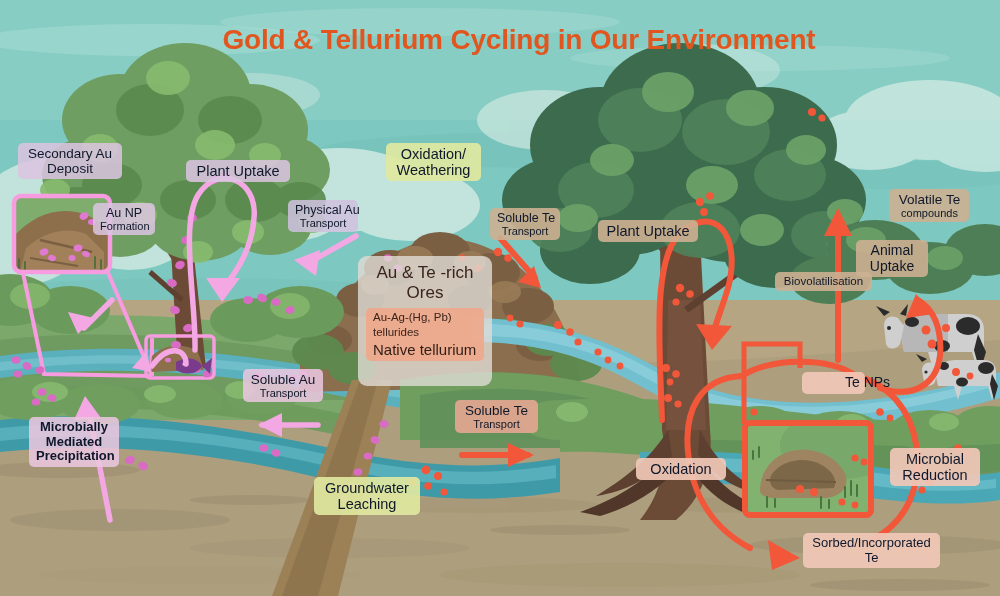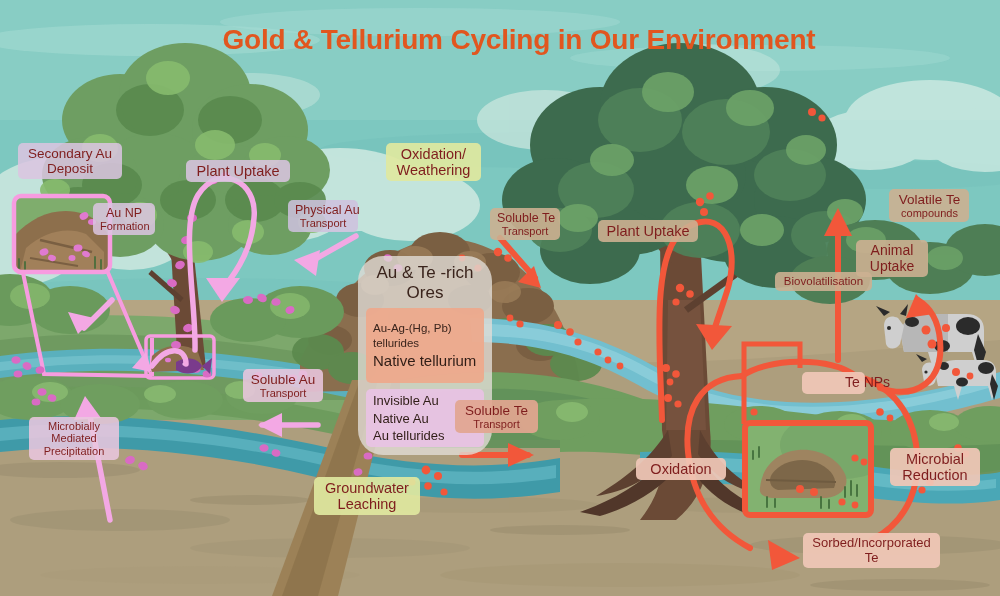--- a/index.html
+++ b/index.html
@@ -11,21 +11,21 @@
   }
   #stage { position:absolute; inset:0; width:1000px; height:596px; overflow:hidden; }
   #artwork { position:absolute; inset:0; }
   #overlay { position:absolute; inset:0; }
 
   
   .lbl {
     position:absolute;
     border-radius:5px;
     text-align:center;
-    color:#7f1d1d;
+    color:#0f172a;
     line-height:1.12;
     padding:3px 7px;
     white-space:nowrap;
   }
   .lbl .sub { display:block; font-size:11px; }
   .lbl .main { display:block; }
   .purple { background:rgba(206,193,222,0.86); }
   .lilac  { background:rgba(219,197,225,0.86); }
   .pinkbx { background:rgba(233,198,222,0.88); }
   .tan    { background:rgba(204,176,145,0.90); }
@@ -44,21 +44,21 @@
   
   #ore-panel {
     position:absolute;
     background:rgba(225,220,214,0.80);
     border-radius:9px;
     padding:6px 8px 8px 8px;
   }
   #ore-panel .ore-title { font-size:17px; color:#3a241c; text-align:center; padding:1px 0 5px; }
   #ore-panel .sub-te {
     background:rgba(238,168,139,0.92);
-    border-radius:5px; padding:13px 7px; margin-bottom:6px;
+    border-radius:5px; padding:2px 7px; margin-bottom:17px;
   }
   #ore-panel .sub-au {
     background:rgba(232,194,228,0.92);
     border-radius:5px; padding:3px 7px;
   }
   #ore-panel .l-sm { font-size:11.5px; color:#3a241c; line-height:1.3; }
   #ore-panel .l-md { font-size:15px; color:#2f1d16; line-height:1.3; }
   #ore-panel .l-au { font-size:13px; color:#2f1d16; line-height:1.32; }
 </style>
 </head>
@@ -596,31 +596,26 @@
 
         <path d="M800 558 L768 540 L772 570 Z"></path>
       </g>
     </g>
   </svg>
 
   <div id="overlay">
 
     <div class="title">Gold &amp; Tellurium Cycling in Our Environment</div>
 
-    <div id="ore-panel" style="left: 358px; top: 256px; width: 134px; border-radius: 25px;">
+    <div id="ore-panel" style="left: 358px; top: 256px; width: 134px;">
       <div class="ore-title">Au &amp; Te -rich Ores</div>
       <div class="sub-te">
         <div class="l-sm">Au-Ag-(Hg, Pb) tellurides</div>
         <div class="l-md">Native tellurium</div>
       </div>
-      <div class="sub-au">
-        <div class="l-au">Invisible Au</div>
-        <div class="l-au">Native Au</div>
-        <div class="l-au">Au tellurides</div>
-      </div>
     </div>
 
     <div id="labels-host">
         <div class="lbl lilac" style="left: 18px; top: 143px; width: 104px; font-size: 13.5px;">
           <span class="main">Secondary Au</span>
           <span class="main">Deposit</span>
         </div>
         <div class="lbl lilac" style="left: 186px; top: 160px; width: 104px; font-size: 14.5px;">
           <span class="main">Plant Uptake</span>
         </div>
@@ -655,21 +650,21 @@
           <span class="main">Biovolatilisation</span>
         </div>
         <div class="lbl pinkbx" style="left: 243px; top: 369px; width: 80px; font-size: 13.5px;">
           <span class="main">Soluble Au</span>
           <span class="sub">Transport</span>
         </div>
         <div class="lbl salmon" style="left: 455px; top: 400px; width: 83px; font-size: 13.5px;">
           <span class="main">Soluble Te</span>
           <span class="sub">Transport</span>
         </div>
-        <div class="lbl pinkbx" style="left: 29px; top: 417px; width: 90px; font-size: 11px;">
+        <div class="lbl pinkbx" style="left: 29px; top: 417px; width: 90px; font-size: 13px; font-weight: bold;">
           <span class="main">Microbially</span>
           <span class="main">Mediated</span>
           <span class="main">Precipitation</span>
         </div>
         <div class="lbl lime" style="left: 314px; top: 477px; width: 106px; font-size: 14.5px;">
           <span class="main">Groundwater</span>
           <span class="main">Leaching</span>
         </div>
         <div class="lbl peach" style="left: 802px; top: 372px; width: 63px; font-size: 14px; padding-left: 43px;">
           <span class="main">Te NPs</span>

